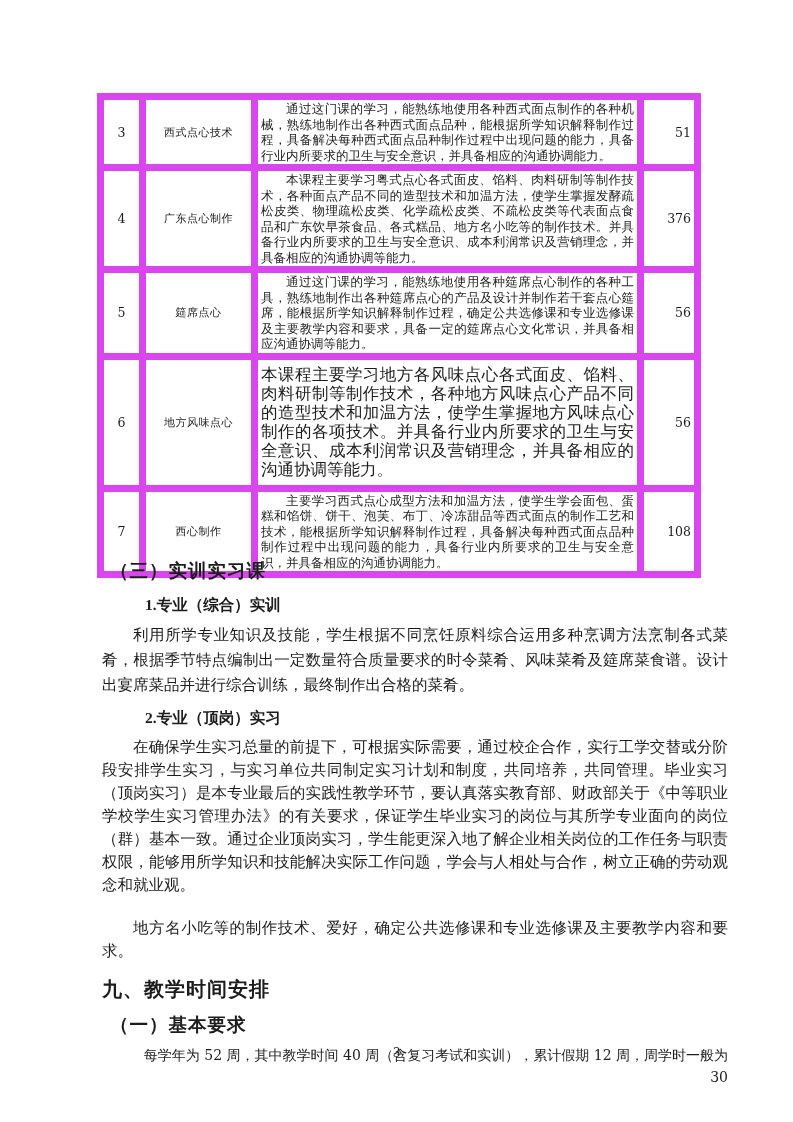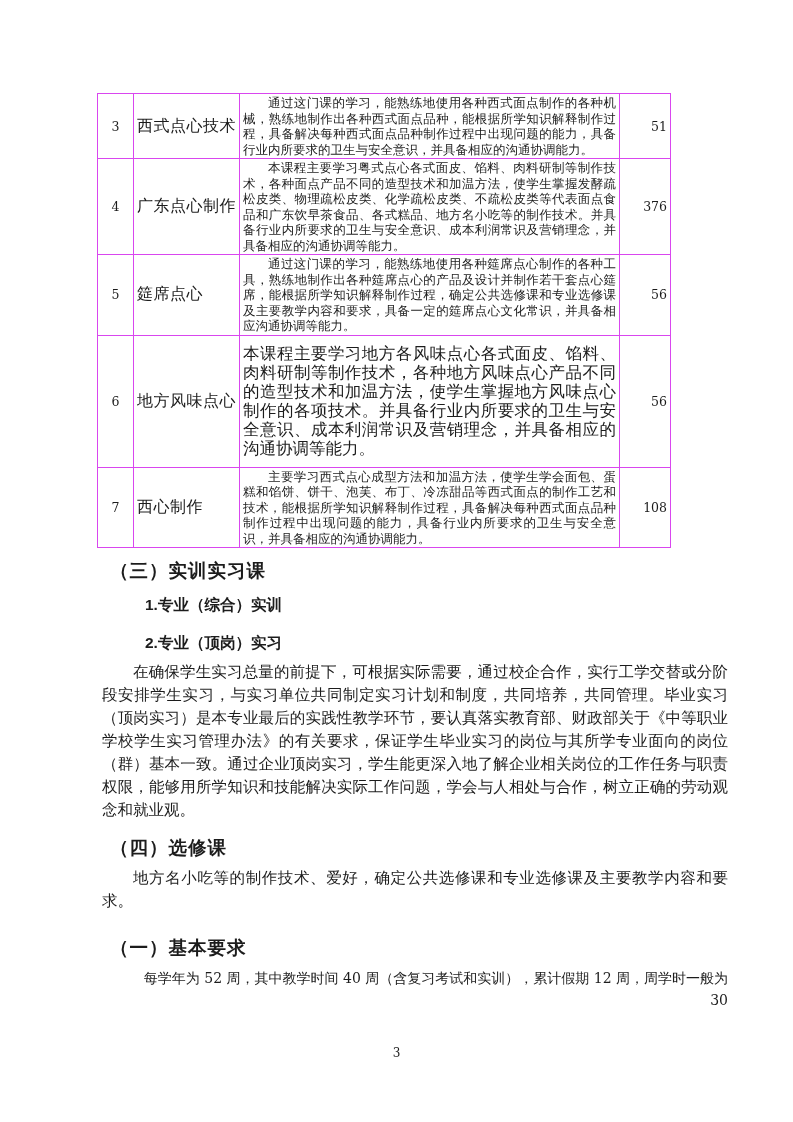--- a/index.html
+++ b/index.html
@@ -25,34 +25,34 @@
   
   table.course-table {
     position: absolute;
     left: 97px;
     top: 93px;
     width: 558px;
     border-collapse: collapse;
     table-layout: fixed;
   }
   table.course-table td {
-    border: 1px solid #d946ef;
+    border: 7px solid #d946ef;
     vertical-align: middle;
     padding: 1px 3px;
     overflow: hidden;
   }
   td.cell-no {
     width: 29px;
     text-align: center;
     font-size: 12.5px;
   }
   td.cell-course {
     width: 99px;
-    text-align: left;
-    font-size: 16px;
+    text-align: center;
+    font-size: 11px;
     letter-spacing: 0.5px;
   }
   td.cell-desc {
     width: 373px;
     font-size: 12.5px;
     line-height: 15.5px;
     text-align: justify;
     padding: 2px 5px;
   }
   td.cell-desc .desc-p { text-indent: 2em; }
@@ -87,21 +87,21 @@
     letter-spacing: 1px;
   }
   .h-chapter {             
     font-family: "DejaVu Sans", "Liberation Sans", sans-serif;
     font-weight: bold;
     font-size: 20px;
     margin: 0;
     letter-spacing: 1px;
   }
   .h-minor {               
-    font-family: Liberation Sans, sans-serif;
+    font-family: Liberation Serif, serif;
     font-weight: bold;
     font-size: 15.5px;
     margin: 0 0 0 43px;
   }
   .para {
     font-size: 15.5px;
     line-height: 25px;
     text-align: justify;
     text-indent: 2em;
     margin: 0;
@@ -177,29 +177,30 @@
         <td class="cell-hours">108</td>
       </tr>
     </tbody>
   </table>
 
   <div class="sections">
     <h2 class="h-sub-major">（三）实训实习课</h2>
     <div class="sp-a"></div>
     <h3 class="h-minor">1.专业（综合）实训</h3>
     <div class="sp-b"></div>
+    <p class="para">利用所学专业知识及技能，学生根据不同烹饪原料综合运用多种烹调方法烹制各式菜肴，根据季节特点编制出一定数量符合质量要求的时令菜肴、风味菜肴及筵席菜食谱。设计出宴席菜品并进行综合训练，最终制作出合格的菜肴。</p>
     <div class="sp-c"></div>
     <h3 class="h-minor">2.专业（顶岗）实习</h3>
     <div class="sp-b"></div>
     <p class="para para-tight">在确保学生实习总量的前提下，可根据实际需要，通过校企合作，实行工学交替或分阶段安排学生实习，与实习单位共同制定实习计划和制度，共同培养，共同管理。毕业实习（顶岗实习）是本专业最后的实践性教学环节，要认真落实教育部、财政部关于《中等职业学校学生实习管理办法》的有关要求，保证学生毕业实习的岗位与其所学专业面向的岗位（群）基本一致。通过企业顶岗实习，学生能更深入地了解企业相关岗位的工作任务与职责权限，能够用所学知识和技能解决实际工作问题，学会与人相处与合作，树立正确的劳动观念和就业观。</p>
     <div class="sp-d"></div>
-    <h2 class="h-sub-major">（四）选修课</h2>
     <div class="sp-b"></div>
     <p class="para para-tight">地方名小吃等的制作技术、爱好，确定公共选修课和专业选修课及主要教学内容和要求。</p>
     <div class="sp-d"></div>
+    <h1 class="h-chapter">九、教学时间安排</h1>
     <div class="sp-e"></div>
     <h2 class="h-sub-major">（一）基本要求</h2>
     <div class="sp-b"></div>
     <p class="para para-small">每学年为 52 周，其中教学时间 40 周（含复习考试和实训），累计假期 12 周，周学时一般为 30</p>
   </div>
 
   <div class="page-number">3</div>
 
 </div>
 

